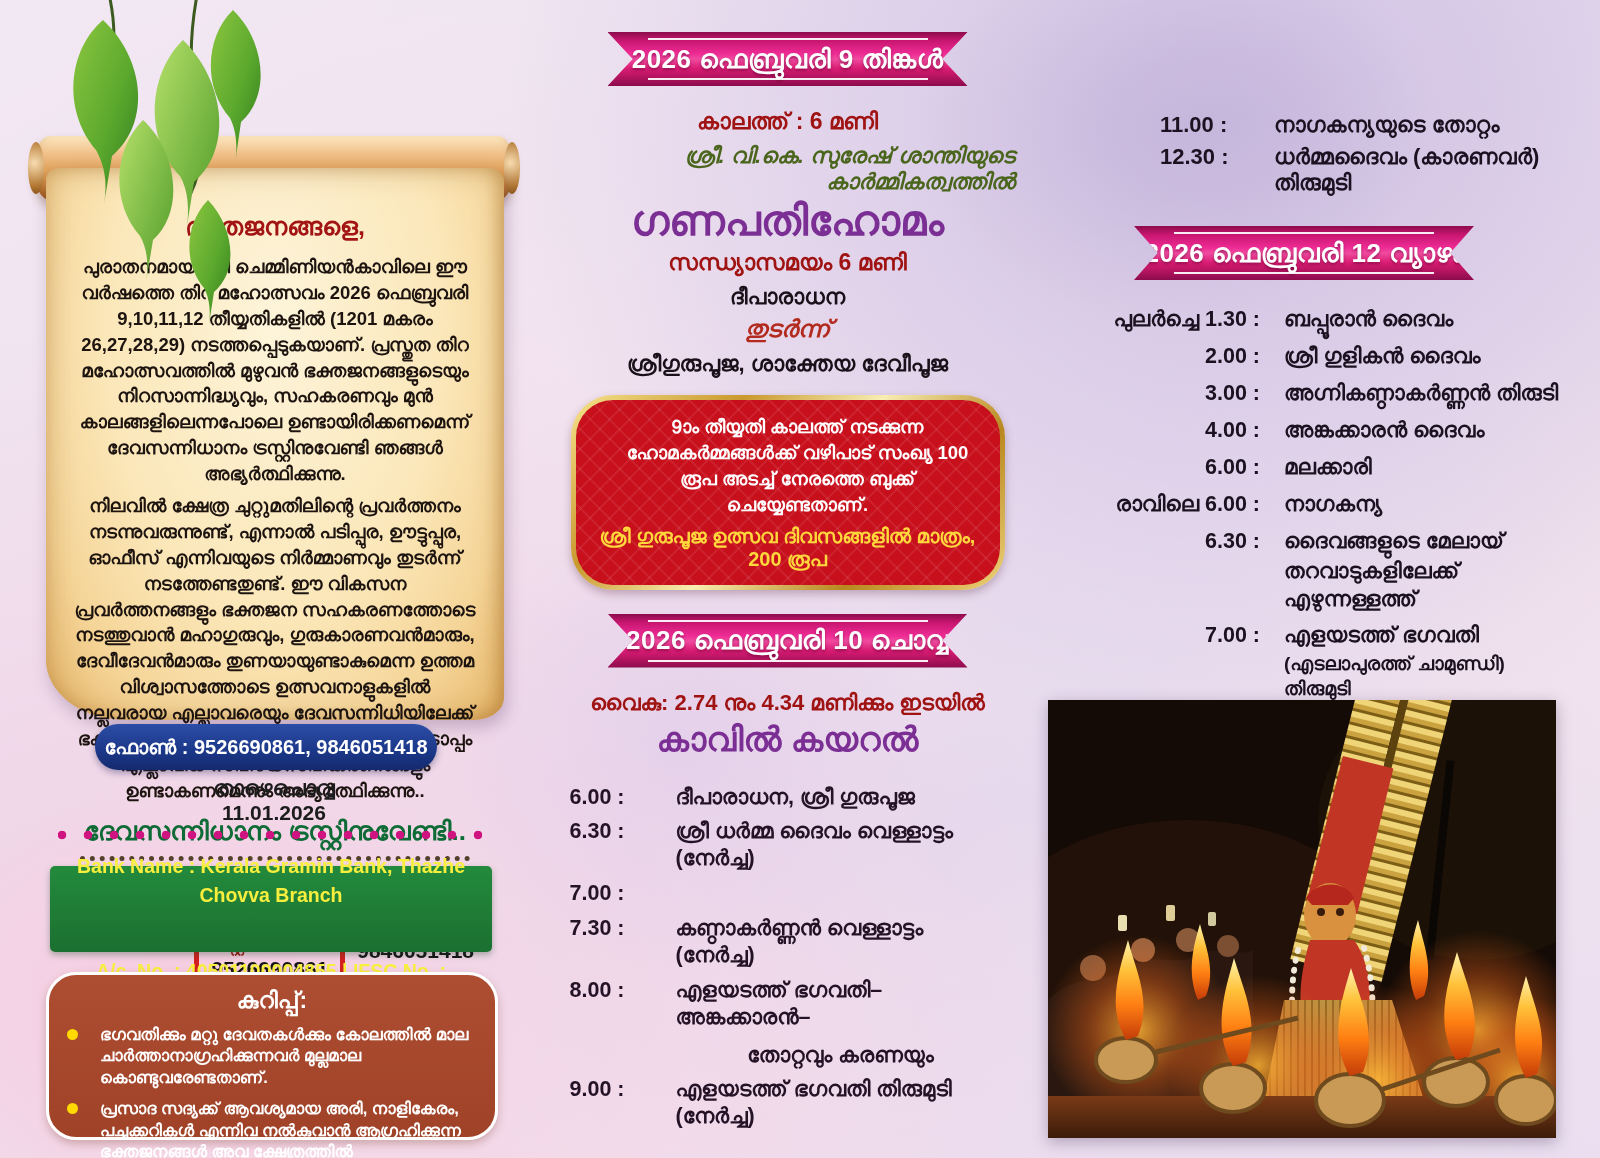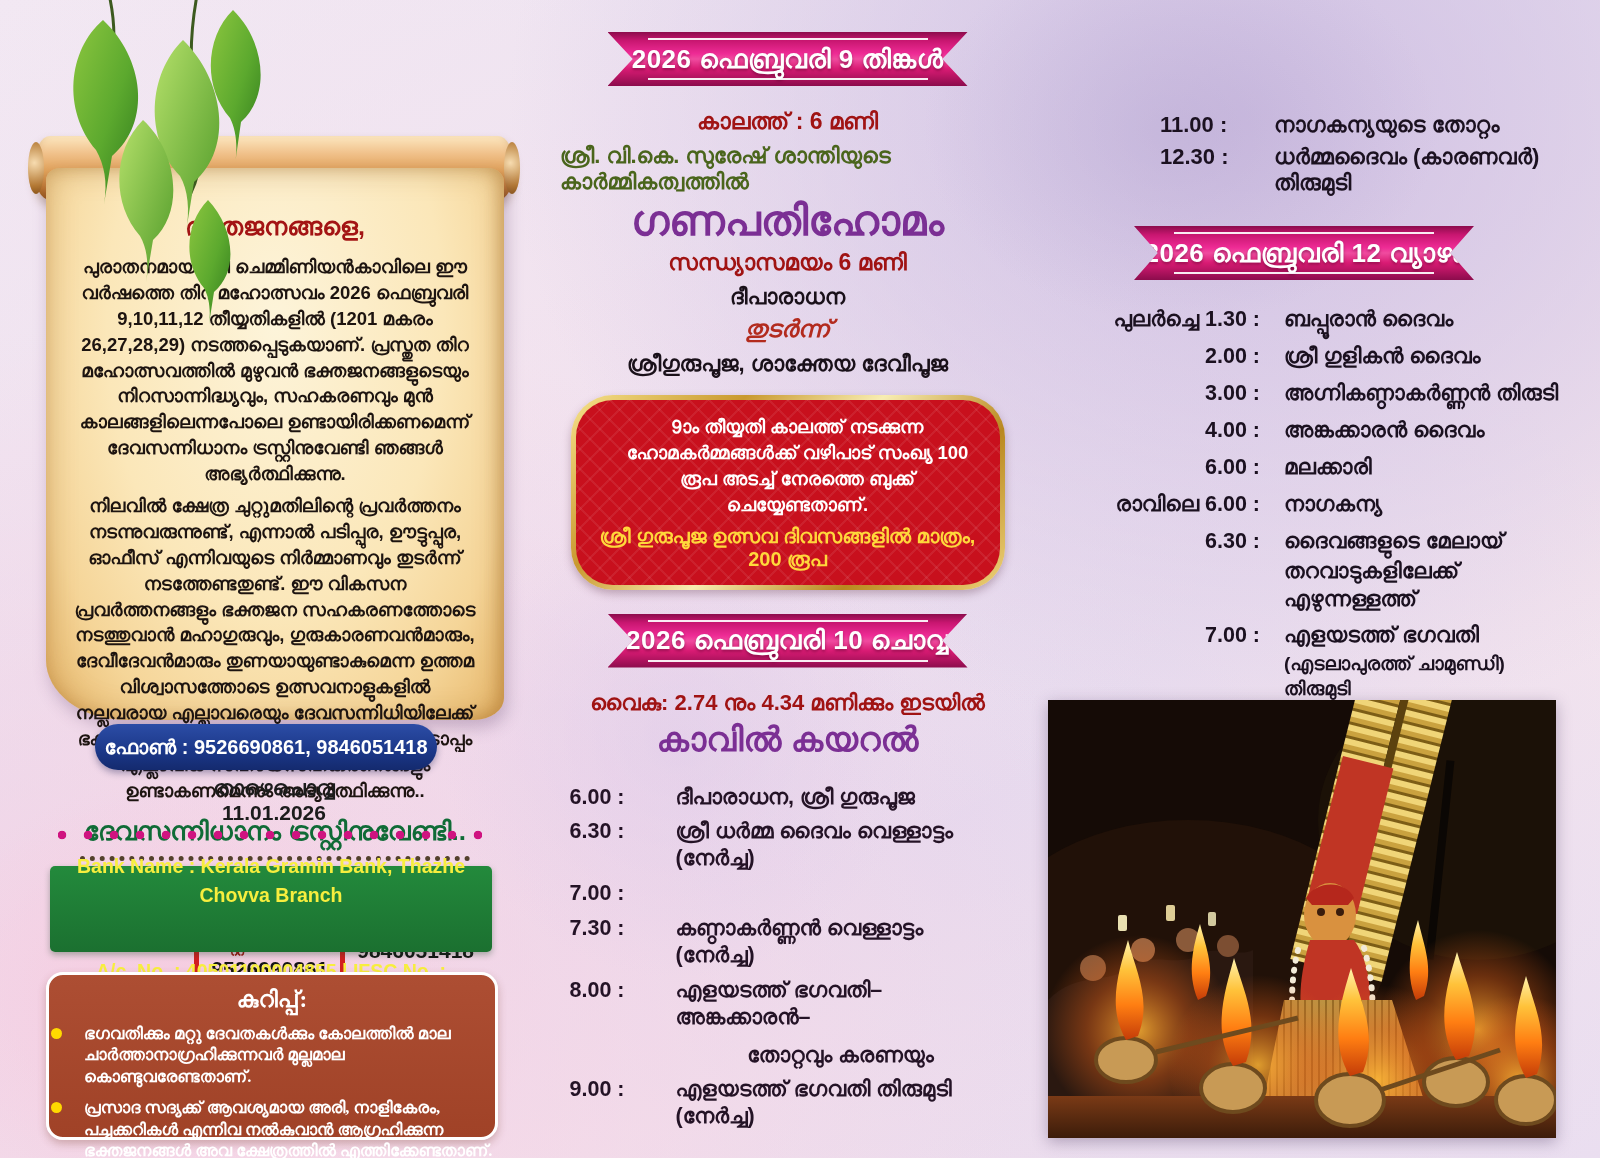--- a/index.html
+++ b/index.html
@@ -48,40 +48,40 @@
     box-shadow:0 3px 7px rgba(40,40,90,.4);}
   .place{position:absolute;left:38px;top:776px;width:472px;text-align:center;font-weight:bold;font-size:21px;color:#1c1c1c;}
   .date{position:absolute;left:38px;top:801px;width:472px;text-align:center;font-weight:bold;font-size:21px;color:#1c1c1c;}
   .dots{position:absolute;left:58px;top:826px;width:424px;height:18px;
     background-image:radial-gradient(circle,#cf1380 4px,transparent 4.6px);
     background-size:26px 18px;background-position:center;background-repeat:repeat-x;}
   .bank{position:absolute;left:50px;top:866px;width:442px;height:86px;border-radius:5px;
     background:linear-gradient(180deg,#238a3c,#1b7030);display:flex;flex-direction:column;justify-content:center;
     box-shadow:0 3px 6px rgba(30,70,40,.35);}
   .bank div{color:#f7ee3e;font-weight:bold;font-size:19.5px;text-align:center;line-height:1.45;margin-top:48px;}
-  .notes{position:absolute;left:46px;top:972px;width:452px;height:168px;border-radius:17px;box-sizing:border-box;
-    background:linear-gradient(180deg,#ad4e33,#a04227);border:3px solid #fff;padding:12px 2px;
-    box-shadow:0 4px 9px rgba(120,60,40,.3);font-family:Liberation Serif, serif;}
+  .notes{position:absolute;left:46px;top:972px;width:452px;height:168px;border-radius:30px;box-sizing:border-box;
+    background:linear-gradient(180deg,#ad4e33,#a04227);border:3px solid #fff;padding:12px 18px;
+    box-shadow:0 4px 9px rgba(120,60,40,.3);}
   .notes-head{text-align:center;color:#fff;font-weight:bold;font-size:23px;}
   .note-item{display:flex;gap:22px;margin-top:10px;color:#fff;font-weight:bold;font-size:16.5px;line-height:1.3;}
   .bullet{flex:0 0 auto;width:11px;height:11px;border-radius:50%;background:#ffd900;margin-top:5px;}
 
   
   .ribbon{position:relative;height:54px;display:flex;align-items:center;justify-content:center;
     color:#fff;font-weight:bold;font-size:26px;letter-spacing:.5px;text-shadow:0 2px 3px rgba(70,0,35,.45);
     background:linear-gradient(180deg,#8c0c4c 0%,#c81670 16%,#ee2b95 40%,#f04b9f 50%,#d91b74 68%,#8c0c4c 100%);
     clip-path:polygon(0 0,100% 0,93% 50%,100% 100%,0 100%,7% 50%);}
   .ribbon::before{content:"";position:absolute;left:40px;right:40px;top:6px;bottom:6px;
     border-top:2px solid rgba(255,255,255,.92);border-bottom:2px solid rgba(255,255,255,.92);pointer-events:none;}
 
   
   .col-mid{position:absolute;left:560px;top:32px;width:455px;display:flex;flex-direction:column;align-items:center;}
   .r9{width:360px;text-align:center;}
   .red-line{color:#a01313;font-weight:bold;font-size:23px;margin-top:22px;text-align:center;}
-  .green-line{color:#4a651c;font-weight:bold;font-size:22px;margin-top:8px;text-align:left;}
+  .green-line{color:#4a651c;font-weight:bold;font-size:22px;margin-top:8px;text-align:right;font-style:italic;}
   .big-purple{color:#7b2f94;font-weight:bold;font-size:42px;margin-top:2px;text-align:center;}
   .black-line{color:#191019;font-weight:bold;font-size:22px;margin-top:8px;text-align:center;}
   .script-red{color:#b32b1e;font-weight:bold;font-style:italic;font-family:"Liberation Serif","DejaVu Serif",serif;font-size:24px;margin-top:6px;}
   .gold-wrap{margin-top:18px;width:434px;padding:5px;border-radius:42px;box-sizing:border-box;
     background:linear-gradient(135deg,#f6e28c 0%,#c9992e 28%,#f8edb2 50%,#b9881f 74%,#eed27a 100%);
     box-shadow:0 4px 9px rgba(100,60,80,.35);}
   .gold-inner{border-radius:37px;background-color:#c8101d;padding:14px 20px;text-align:center;
     background-image:repeating-linear-gradient(45deg,rgba(255,255,255,.07) 0 2px,transparent 2px 14px),
                      repeating-linear-gradient(-45deg,rgba(255,255,255,.07) 0 2px,transparent 2px 14px);}
   .gold-l1{color:#fff;font-weight:bold;font-size:18.5px;line-height:1.4;margin-left:20px;}

